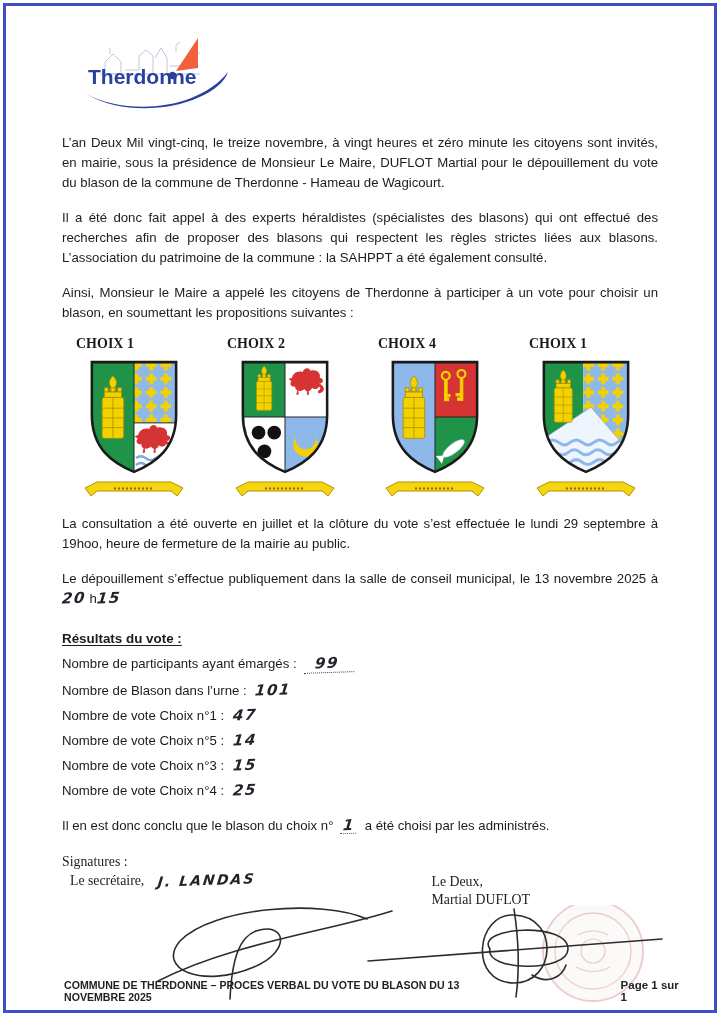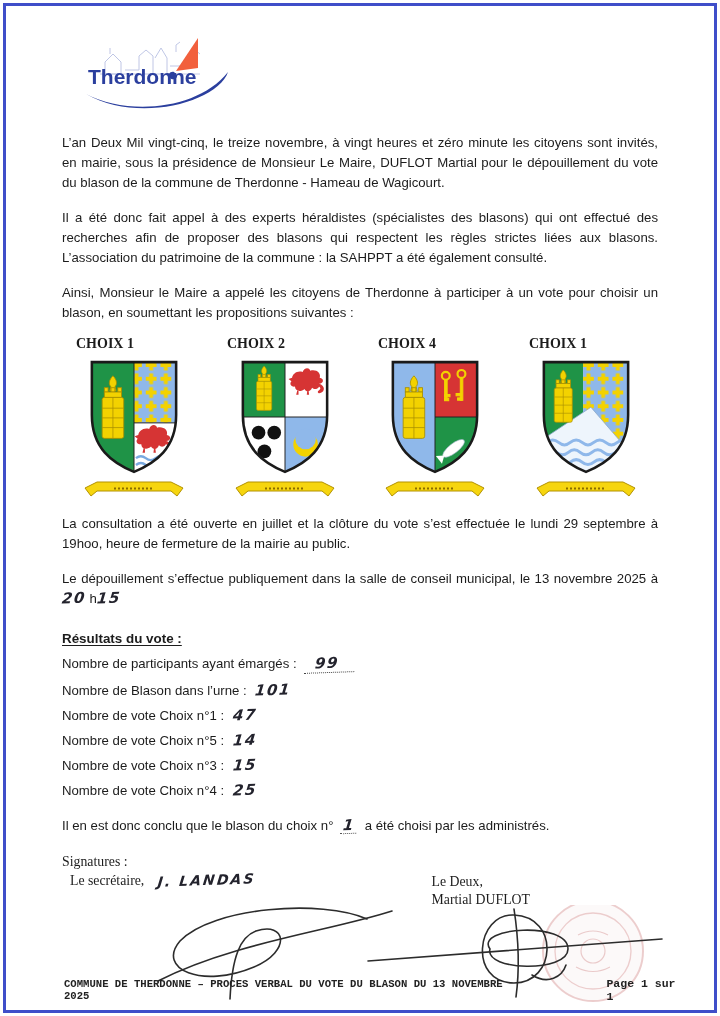--- a/index.html
+++ b/index.html
@@ -52,21 +52,21 @@
   .sig-block{margin-top:20px;font-family:"Liberation Serif",serif;font-size:13.8px;}
   .sig-cols{display:flex;margin-top:3px;}
   .sig-left{padding-left:8px;}
   .sig-right{margin-left:auto;margin-right:128px;line-height:1.3;}
   .hw-name{font-size:14px;letter-spacing:2px;margin-left:10px;}
   .sig-canvas{position:relative;height:96px;margin-top:-4px;}
   .sig-canvas svg{position:absolute;left:0;top:0;}
   
   .footer{
     position:absolute;left:58px;right:30px;bottom:7px;display:flex;align-items:baseline;
-    font-family:Liberation Mono, monospace;font-weight:bold;font-size:10.6px;color:#222;
+    font-family:Liberation Sans, sans-serif;font-weight:bold;font-size:10.6px;color:#222;
   }
   .footer-page{margin-left:102px;font-size:11.5px;}
 </style>
 </head>
 <body>
 
 <div class="page">
 
   <svg width="0" height="0" style="position:absolute">
     <defs>

